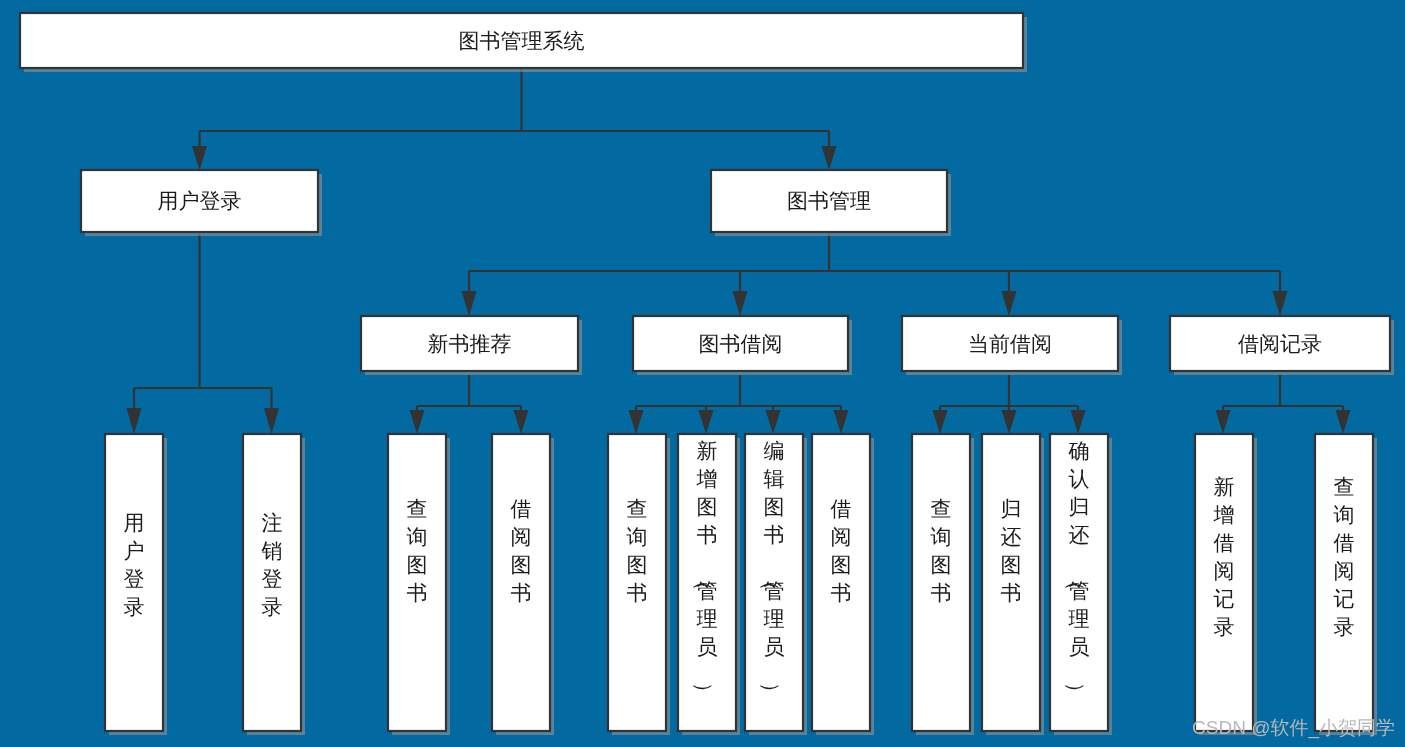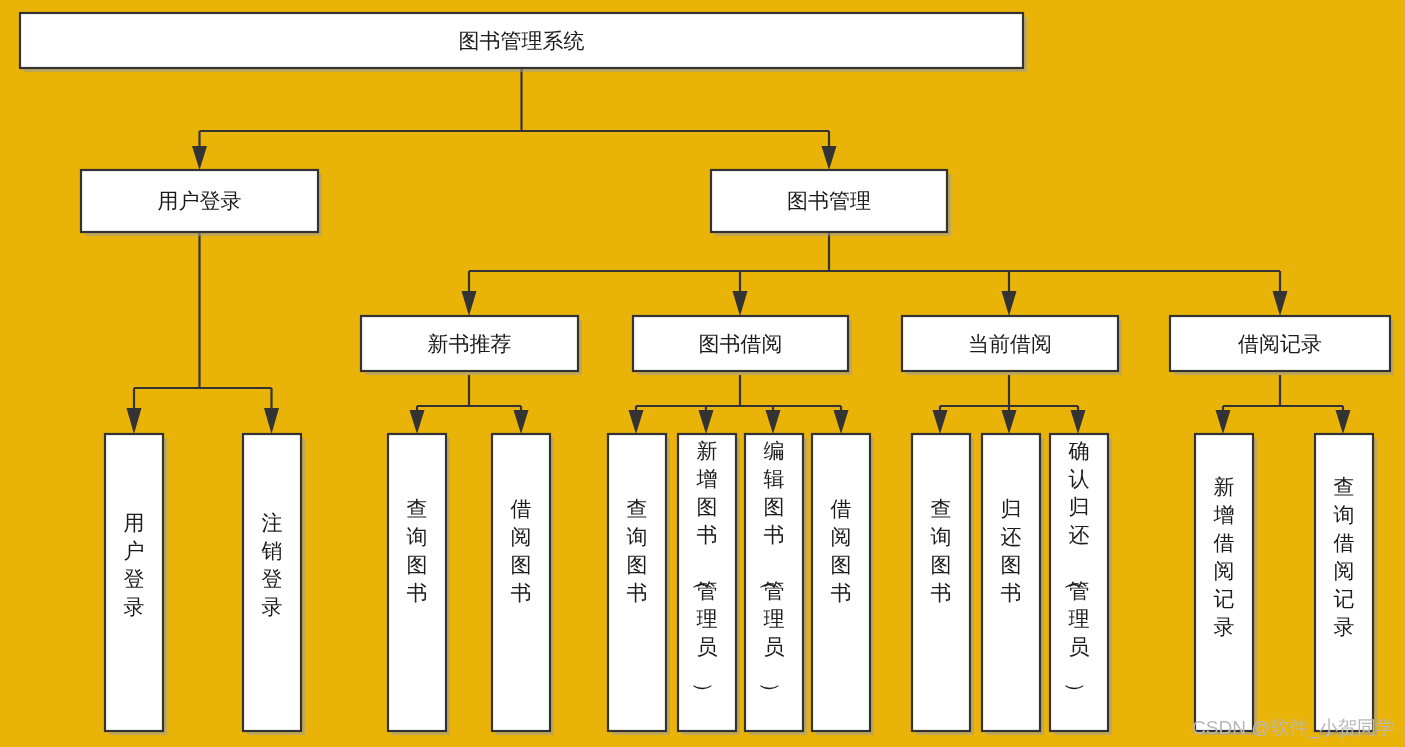--- a/index.html
+++ b/index.html
@@ -8,21 +8,21 @@
     padding: 0;
     background: #ffffff;
   }
   body {
     font-family: "Liberation Sans", "DejaVu Sans", sans-serif;
   }
   #diagram-root {
     position: relative;
     width: 1405px;
     height: 747px;
-    background: #eab308;
+    background: #0369a1;
     overflow: hidden;
     text-decoration: underline;
   }
   svg.diagram-canvas {
     position: absolute;
     left: 0;
     top: 0;
     width: 1405px;
     height: 747px;
     display: block;

